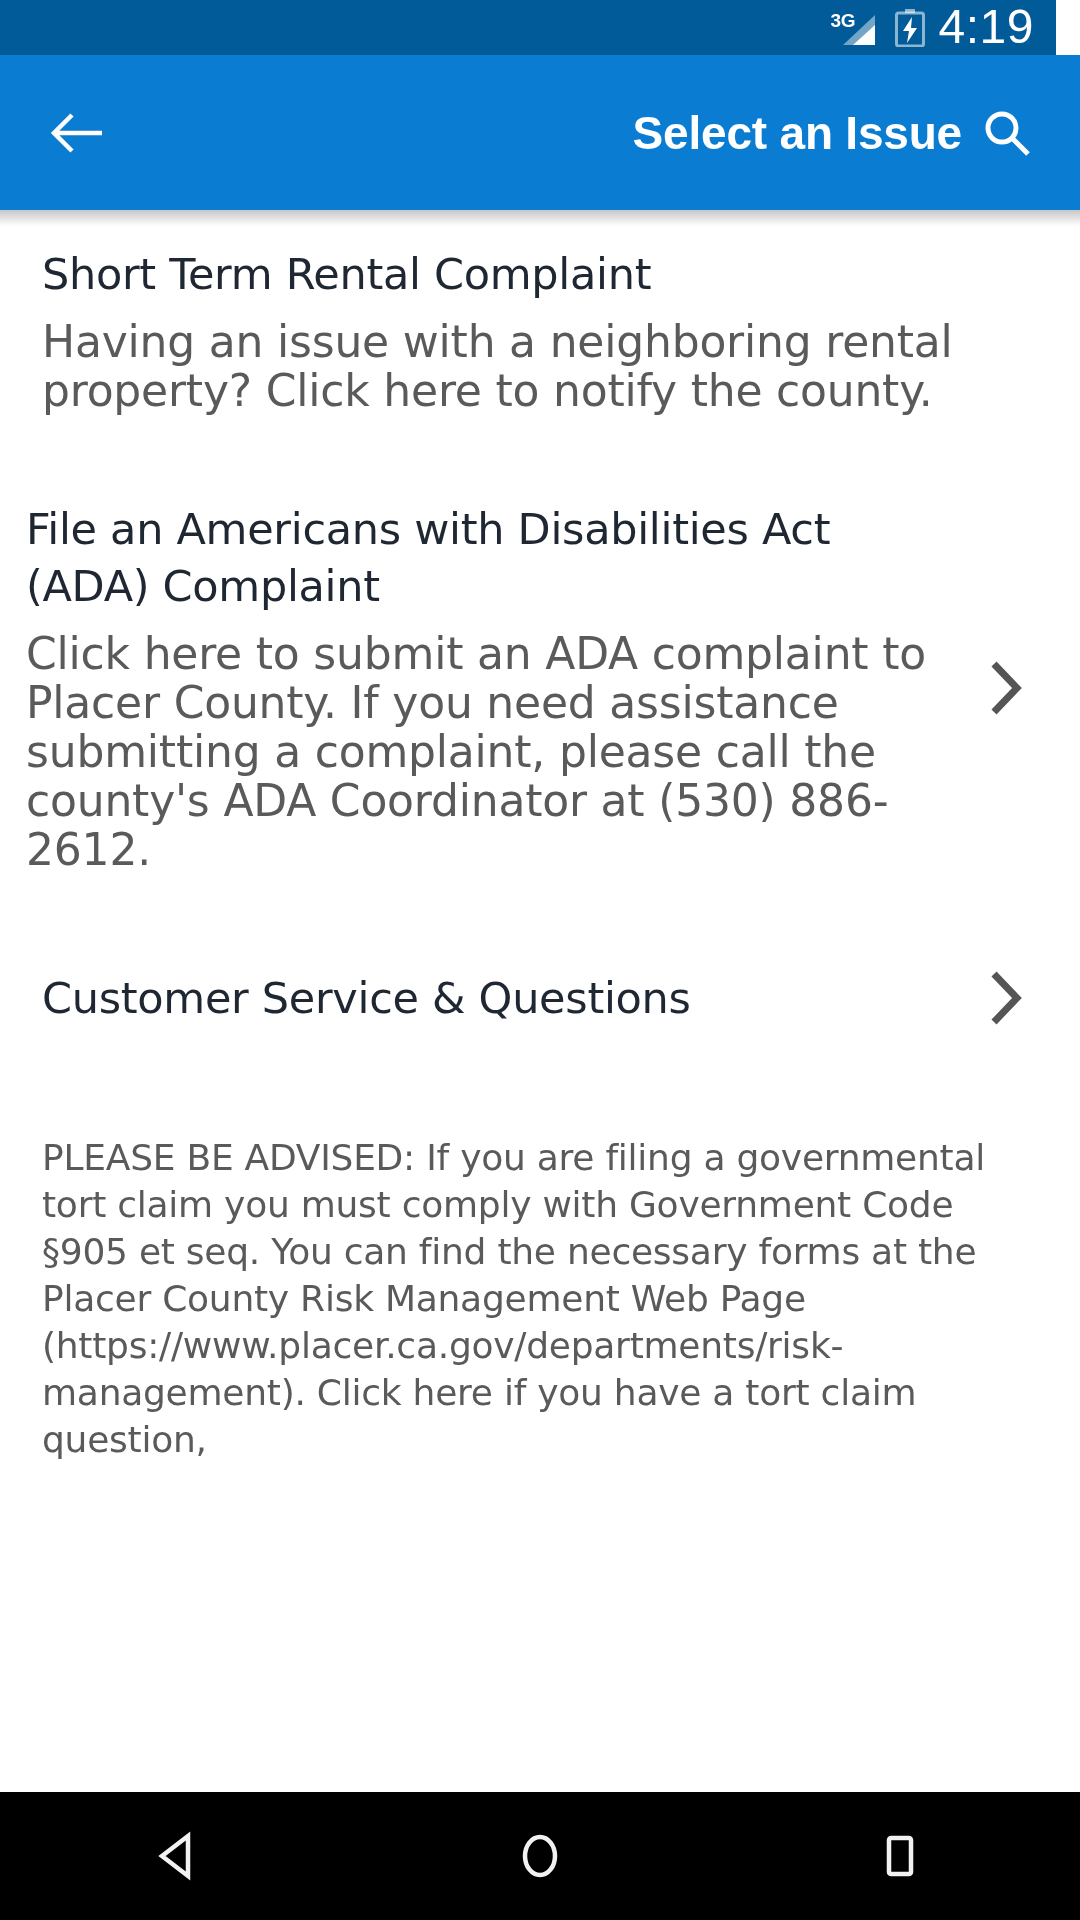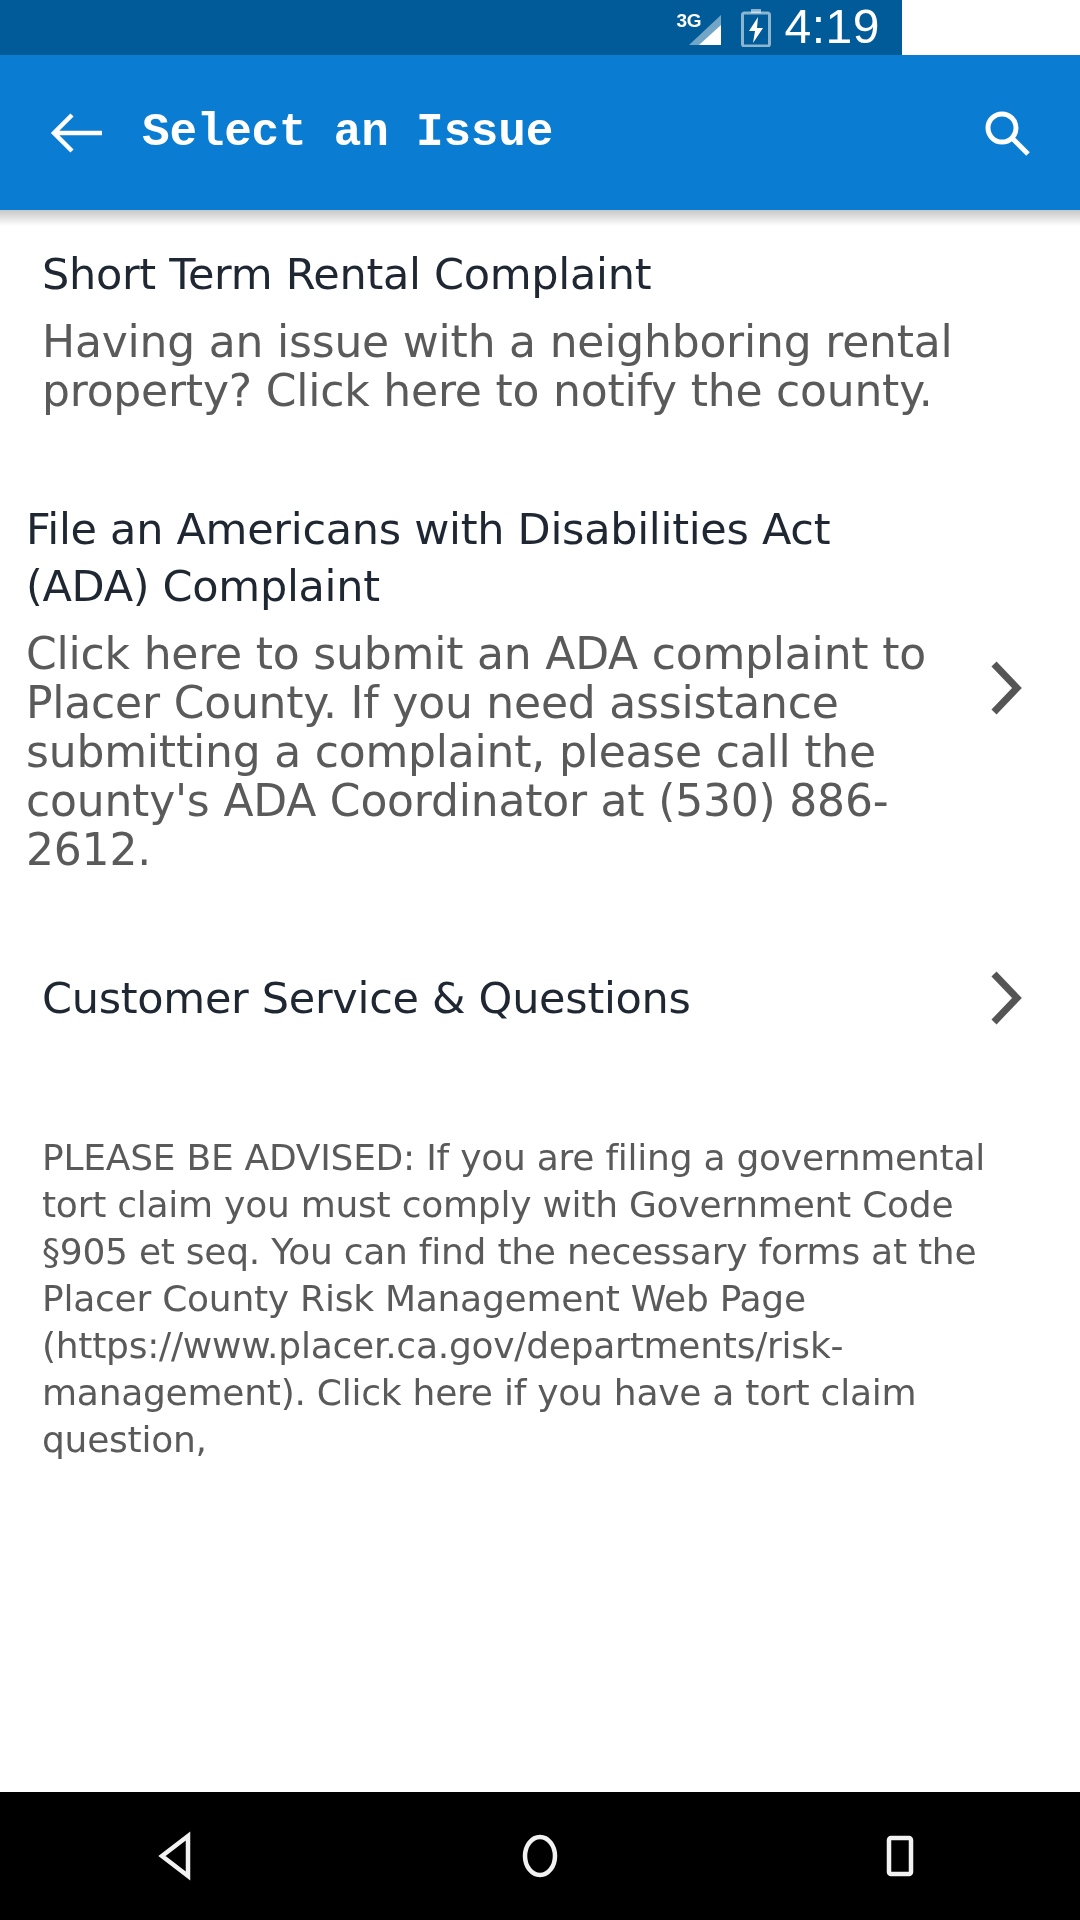--- a/index.html
+++ b/index.html
@@ -6,21 +6,21 @@
   html, body {
     width:1080px; height:1920px;
     background:#ffffff;
     font-family:"DejaVu Sans", sans-serif;
     overflow:hidden;
   }
   #screen { position:relative; width:1080px; height:1920px; background:#fff; }
 
   
   .status-bar {
-    position:absolute; left:0; top:0; width:902px; height:55px;
+    position:absolute; left:0; top:0; width:1056px; height:55px;
     background:#015b98;
     display:flex; align-items:center; justify-content:flex-end;
     padding-right:22px; gap:14px;
   }
   .sb-signal { position:relative; width:46px; height:34px; display:block; }
   .sb-3g {
     position:absolute; left:-4px; top:-1px;
     font-size:19px; font-weight:bold; color:#fff;
     font-family:"Liberation Sans", sans-serif; letter-spacing:-.5px;
   }
@@ -38,23 +38,24 @@
     display:flex; align-items:center;
     z-index:5;
   }
   .appbar-back {
     width:96px; height:96px; margin-left:30px;
     display:flex; align-items:center; justify-content:center;
     flex:0 0 auto;
   }
   .appbar-title {
     color:#ffffff; font-size:46px; font-weight:bold;
-    font-family:Liberation Mono, monospace;
+    font-family:Liberation Sans, sans-serif;
     margin-left:16px; letter-spacing:-.2px; white-space:nowrap;
     flex:1 1 auto;
+    text-align:right;
   }
   .appbar-search {
     width:90px; height:90px; margin-right:28px;
     display:flex; align-items:center; justify-content:center;
     flex:0 0 auto;
   }
   .appbar-shadow {
     position:absolute; left:0; top:210px; width:1080px; height:16px;
     background:linear-gradient(to bottom, rgba(0,0,0,.22), rgba(0,0,0,0));
     z-index:4; pointer-events:none;

